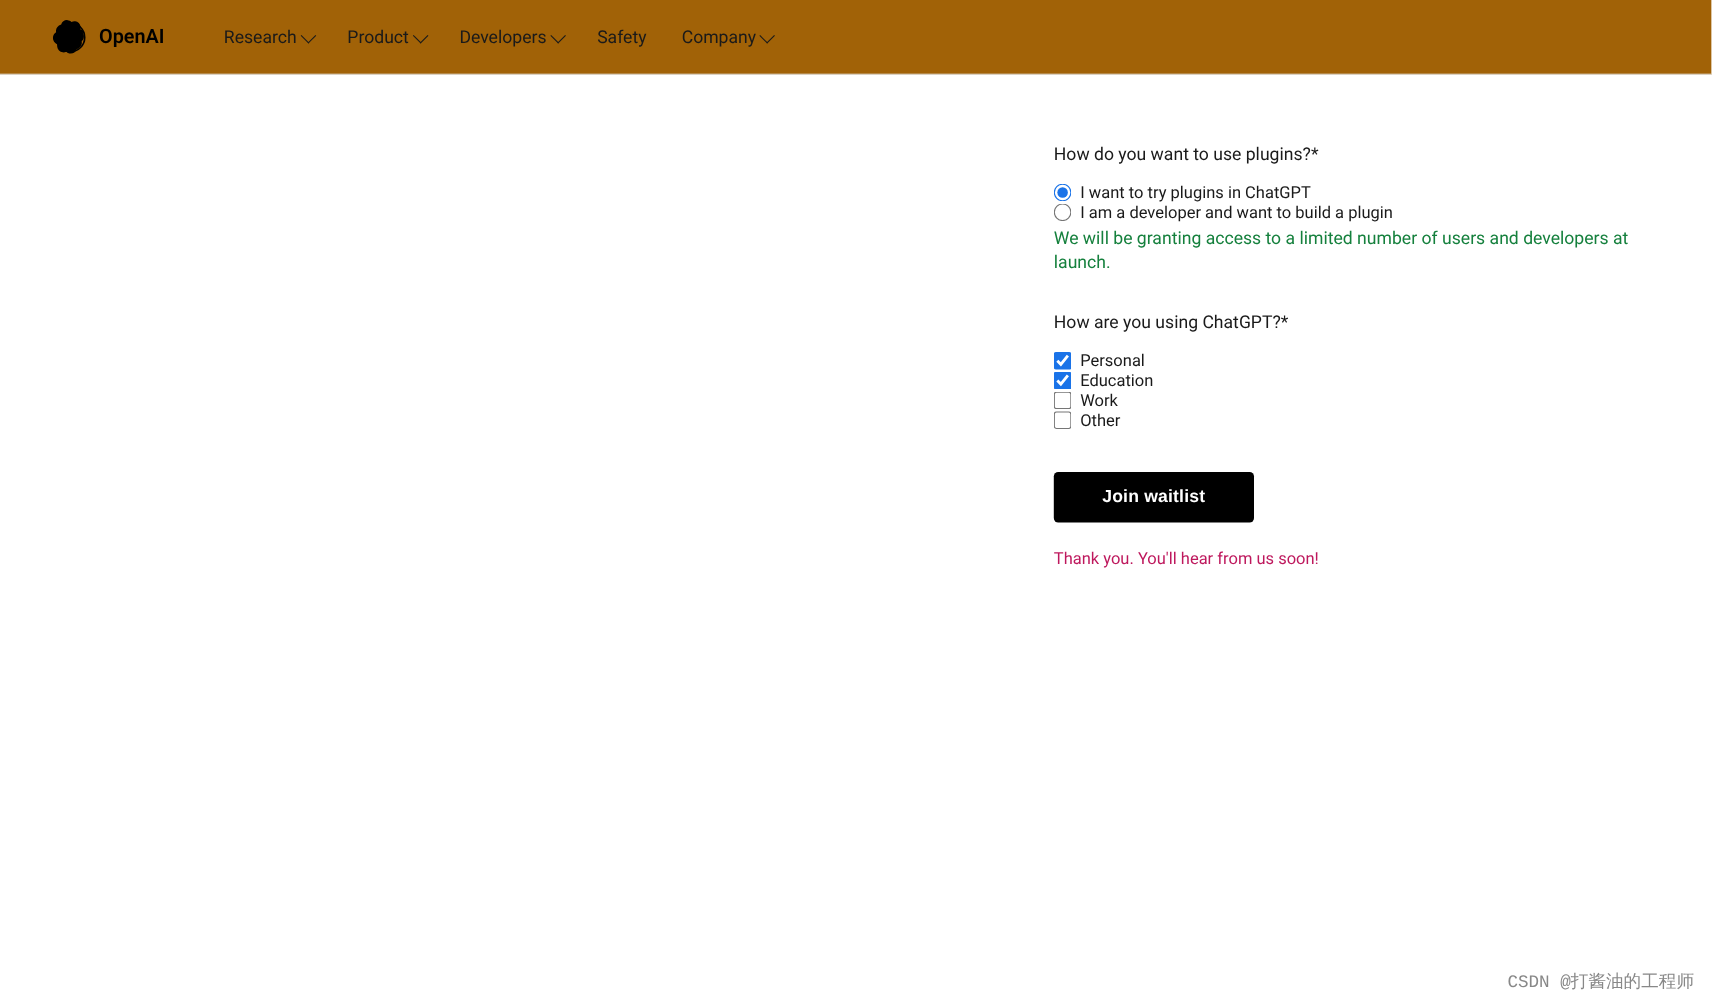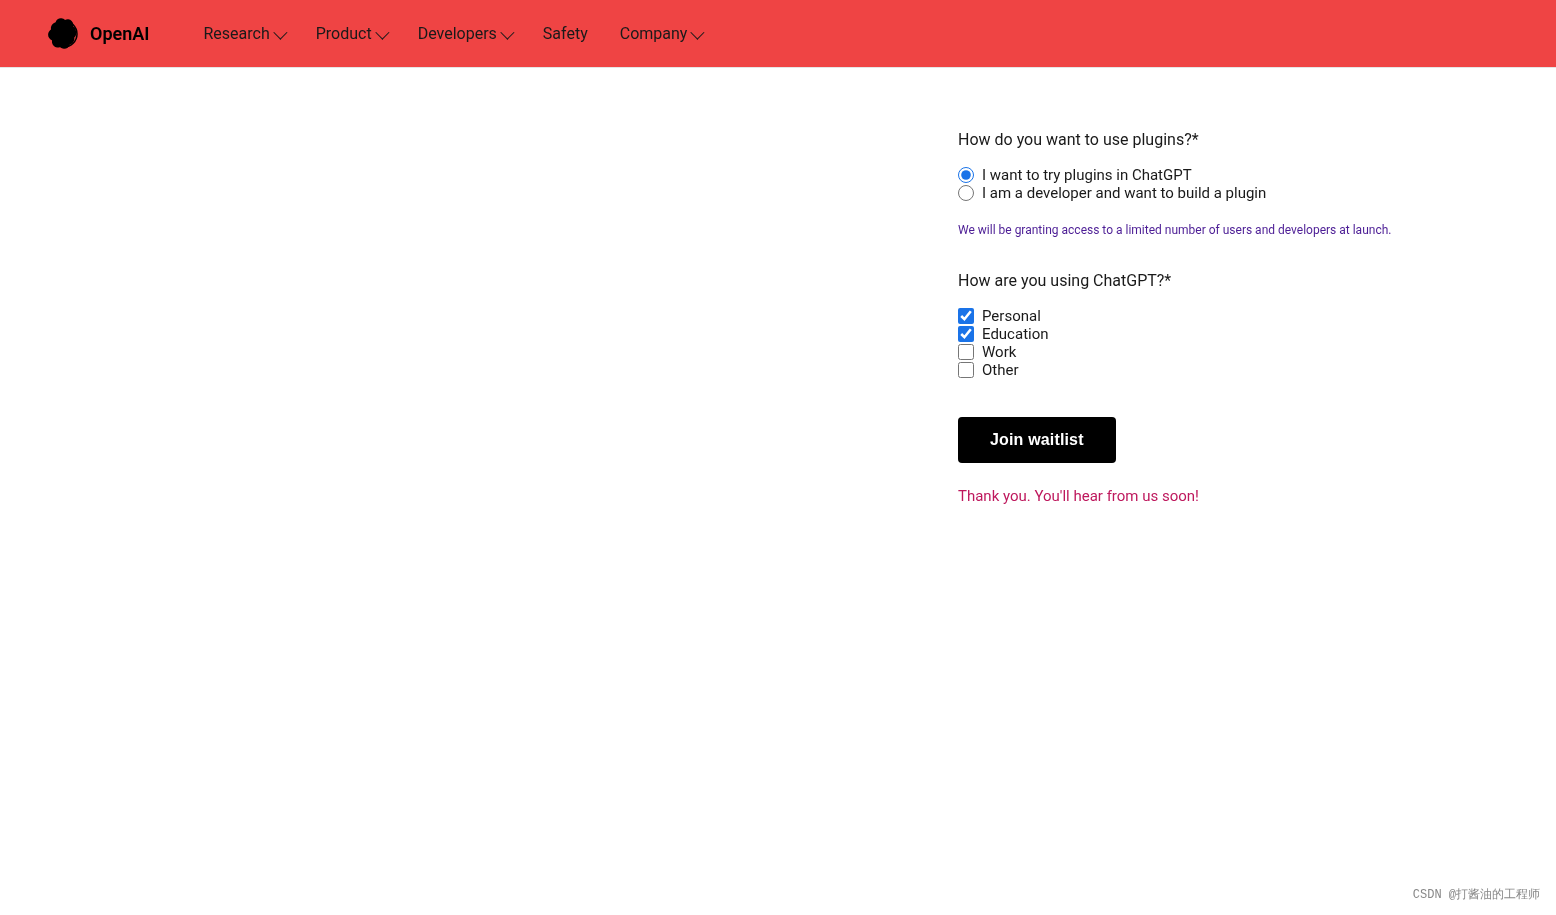--- a/index.html
+++ b/index.html
@@ -18,21 +18,21 @@
 
     
     nav {
       display: flex;
       align-items: center;
       padding: 0 48px;
       height: 68px;
       border-bottom: 1px solid #e5e5e5;
       position: sticky;
       top: 0;
-      background: #ef4444;
+      background: #a16207;
       z-index: 100;
     }
 
     .nav-logo {
       display: flex;
       align-items: center;
       gap: 10px;
       font-size: 18px;
       font-weight: 600;
       text-decoration: none;
@@ -132,52 +132,52 @@
     .radio-option input[type="radio"],
     .checkbox-option input[type="checkbox"] {
       width: 16px;
       height: 16px;
       accent-color: #1a73e8;
       cursor: pointer;
       flex-shrink: 0;
     }
 
     .helper-text {
-      font-size: 12px;
-      color: #4c1d95;
-      margin-top: 20px;
+      font-size: 16px;
+      color: #15803d;
+      margin-top: 4px;
       line-height: 1.4;
     }
 
     .join-btn {
       display: inline-block;
       background: #000;
       color: #fff;
       border: none;
       border-radius: 4px;
-      padding: 14px 32px;
+      padding: 14px 44px;
       font-size: 16px;
       font-weight: 600;
       cursor: pointer;
       margin-top: 8px;
       margin-bottom: 24px;
       letter-spacing: 0.01em;
     }
 
     .thank-you-text {
       font-size: 15px;
       color: #be185d;
     }
 
     
     .watermark {
       position: fixed;
       bottom: 12px;
       right: 16px;
-      font-size: 12px;
+      font-size: 16px;
       color: #888;
       font-family: 'Courier New', monospace;
     }
   </style>
 </head>
 <body>
 
 <nav>
   <a class="nav-logo" href="#">
     <svg viewBox="0 0 32 32" fill="none" xmlns="http://www.w3.org/2000/svg">

